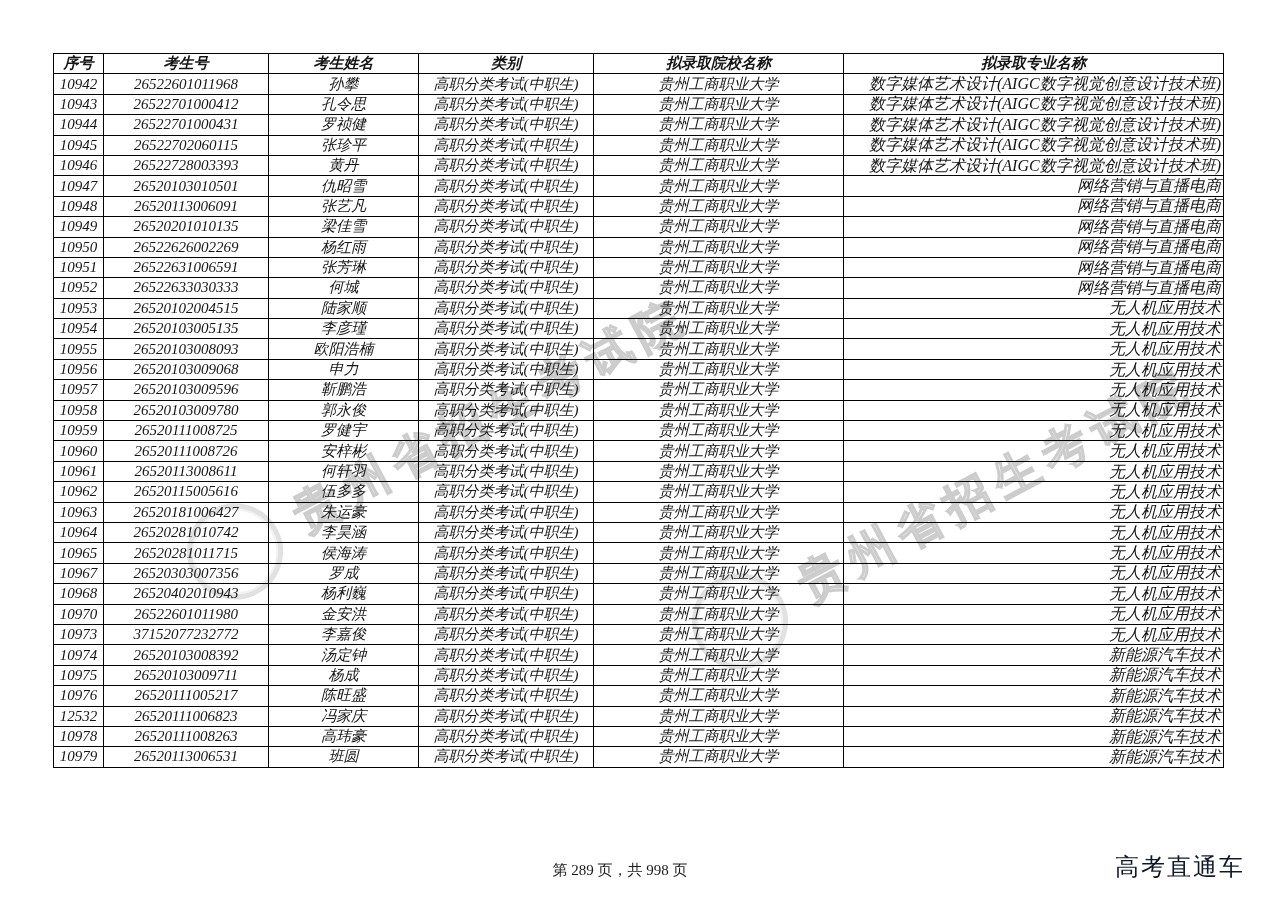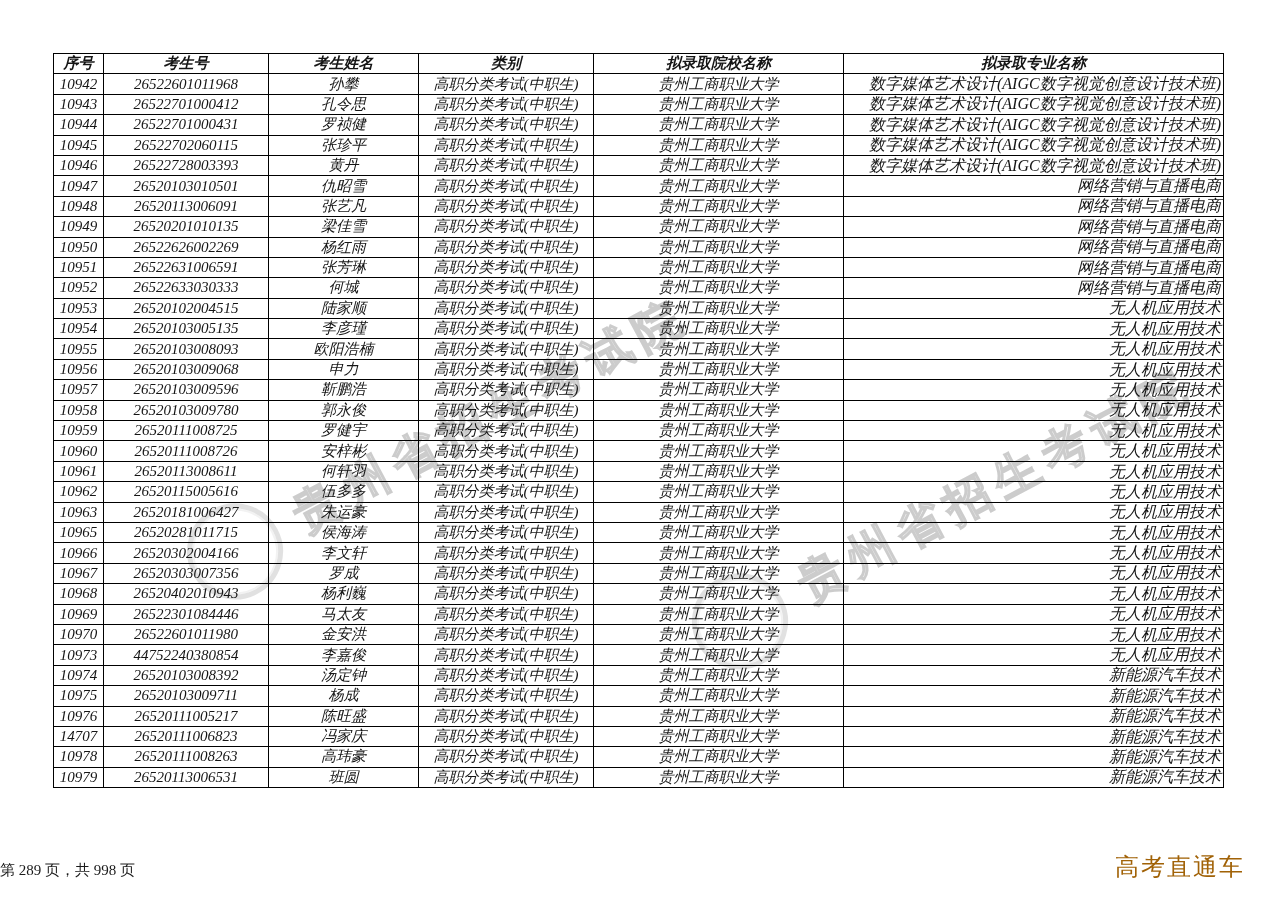--- a/index.html
+++ b/index.html
@@ -69,20 +69,21 @@
     color: rgba(150,150,150,0.12);
     -webkit-text-stroke: 1.5px rgba(125,125,125,0.55);
     white-space: nowrap;
   }
 
   .footer-page {
     position: absolute;
     left: 0;
     top: 861px;
     width: 1240px;
+    text-align: center;
     font-size: 15px;
     color: #1a1a1a;
   }
   .brand {
     position: absolute;
     right: 35px;
     top: 851px;
     font-family: "Liberation Sans", "DejaVu Sans", sans-serif;
     font-size: 24px;
     letter-spacing: 2px;
@@ -291,70 +292,62 @@
   </tr>
       <tr>
     <td>10963</td>
     <td>26520181006427</td>
     <td>朱运豪</td>
     <td>高职分类考试(中职生)</td>
     <td>贵州工商职业大学</td>
     <td class="cell-major">无人机应用技术</td>
   </tr>
       <tr>
+    <td>10964</td>
+    <td>26520281010742</td>
+    <td>李昊涵</td>
+    <td>高职分类考试(中职生)</td>
+    <td>贵州工商职业大学</td>
+    <td class="cell-major">无人机应用技术</td>
+  </tr>
+      <tr>
     <td>10965</td>
     <td>26520281011715</td>
     <td>侯海涛</td>
     <td>高职分类考试(中职生)</td>
     <td>贵州工商职业大学</td>
     <td class="cell-major">无人机应用技术</td>
   </tr>
       <tr>
-    <td>10966</td>
-    <td>26520302004166</td>
-    <td>李文轩</td>
-    <td>高职分类考试(中职生)</td>
-    <td>贵州工商职业大学</td>
-    <td class="cell-major">无人机应用技术</td>
-  </tr>
-      <tr>
     <td>10967</td>
     <td>26520303007356</td>
     <td>罗成</td>
     <td>高职分类考试(中职生)</td>
     <td>贵州工商职业大学</td>
     <td class="cell-major">无人机应用技术</td>
   </tr>
       <tr>
     <td>10968</td>
     <td>26520402010943</td>
     <td>杨利巍</td>
     <td>高职分类考试(中职生)</td>
     <td>贵州工商职业大学</td>
     <td class="cell-major">无人机应用技术</td>
   </tr>
       <tr>
-    <td>10969</td>
-    <td>26522301084446</td>
-    <td>马太友</td>
-    <td>高职分类考试(中职生)</td>
-    <td>贵州工商职业大学</td>
-    <td class="cell-major">无人机应用技术</td>
-  </tr>
-      <tr>
     <td>10970</td>
     <td>26522601011980</td>
     <td>金安洪</td>
     <td>高职分类考试(中职生)</td>
     <td>贵州工商职业大学</td>
     <td class="cell-major">无人机应用技术</td>
   </tr>
       <tr>
     <td>10973</td>
-    <td>44752240380854</td>
+    <td>37152077232772</td>
     <td>李嘉俊</td>
     <td>高职分类考试(中职生)</td>
     <td>贵州工商职业大学</td>
     <td class="cell-major">无人机应用技术</td>
   </tr>
       <tr>
     <td>10974</td>
     <td>26520103008392</td>
     <td>汤定钟</td>
     <td>高职分类考试(中职生)</td>
@@ -371,21 +364,21 @@
   </tr>
       <tr>
     <td>10976</td>
     <td>26520111005217</td>
     <td>陈旺盛</td>
     <td>高职分类考试(中职生)</td>
     <td>贵州工商职业大学</td>
     <td class="cell-major">新能源汽车技术</td>
   </tr>
       <tr>
-    <td>14707</td>
+    <td>12532</td>
     <td>26520111006823</td>
     <td>冯家庆</td>
     <td>高职分类考试(中职生)</td>
     <td>贵州工商职业大学</td>
     <td class="cell-major">新能源汽车技术</td>
   </tr>
       <tr>
     <td>10978</td>
     <td>26520111008263</td>
     <td>高玮豪</td>
@@ -398,13 +391,13 @@
     <td>26520113006531</td>
     <td>班圆</td>
     <td>高职分类考试(中职生)</td>
     <td>贵州工商职业大学</td>
     <td class="cell-major">新能源汽车技术</td>
   </tr>
     </tbody>
 </table>
 
 <div class="footer-page">第 289 页，共 998 页</div>
-<div class="brand" style="color: #a16207;">高考直通车</div>
+<div class="brand" style="color: #0f172a;">高考直通车</div>
 
 </body></html>

